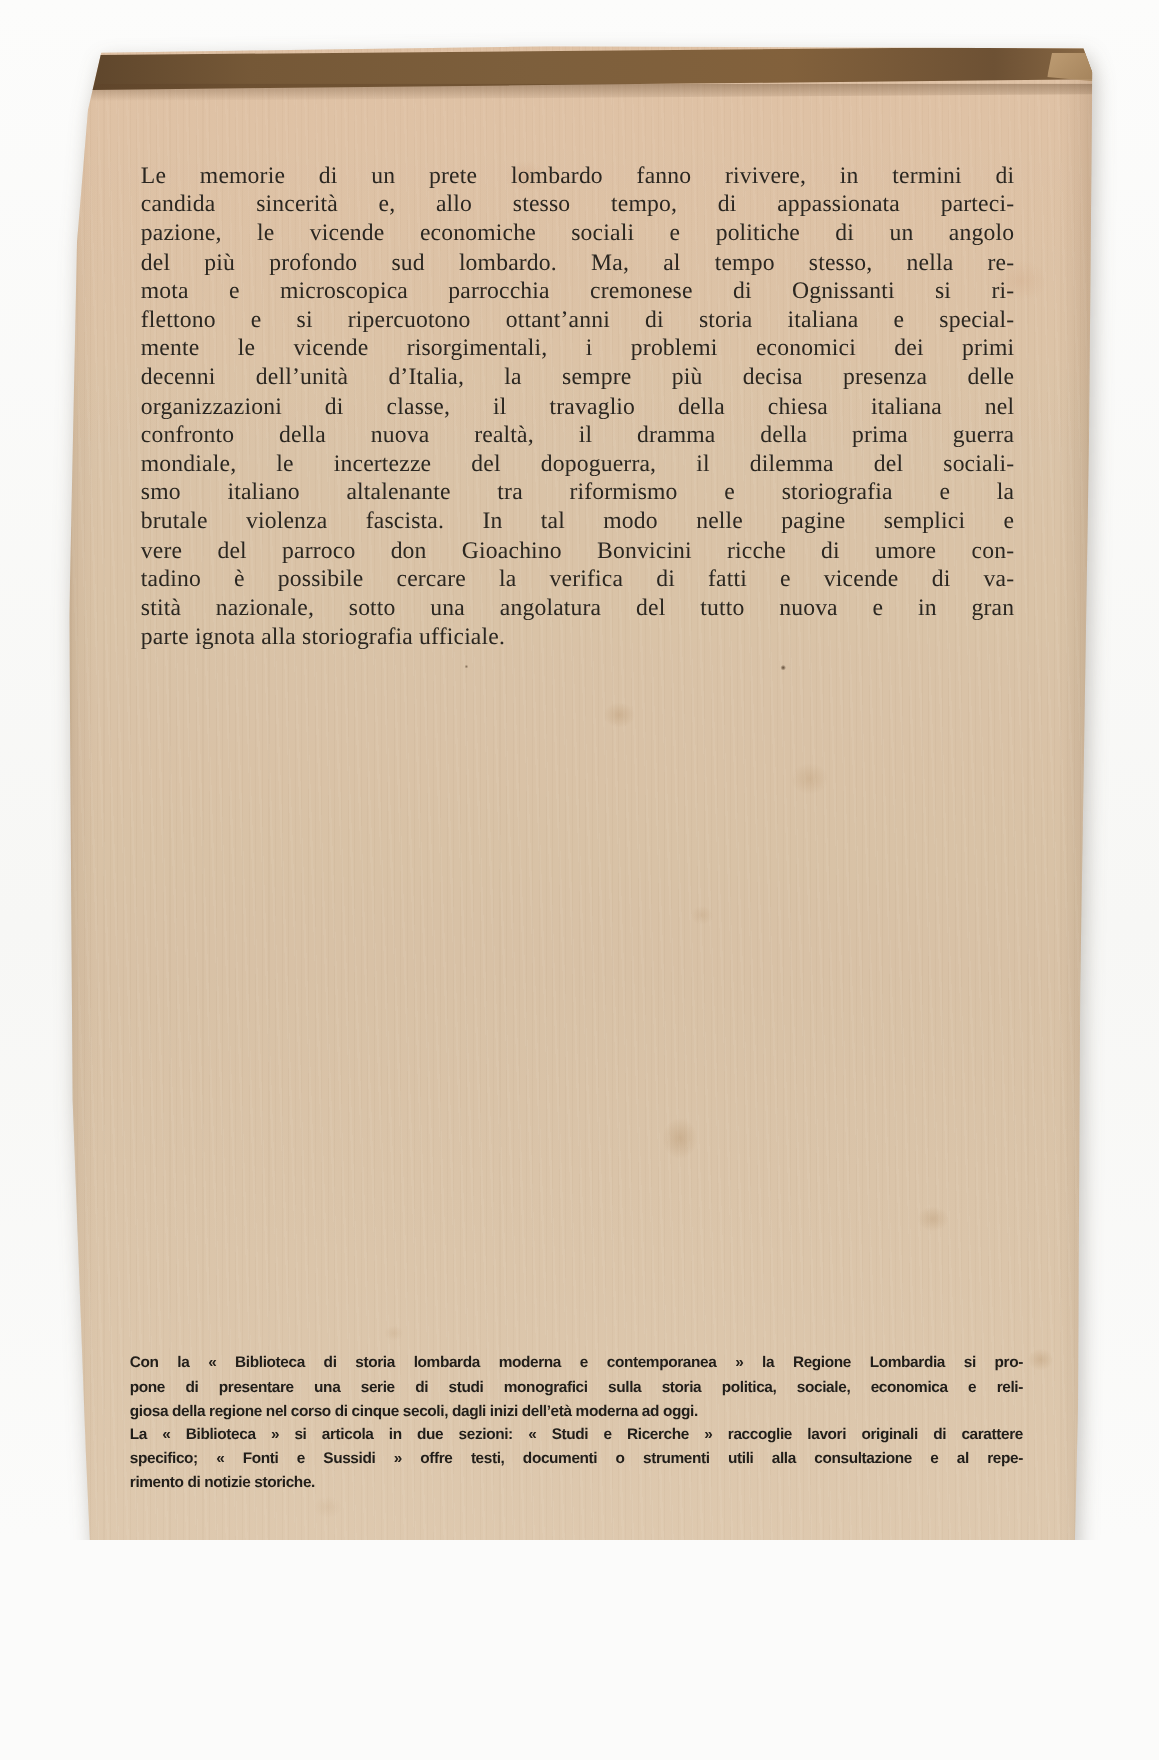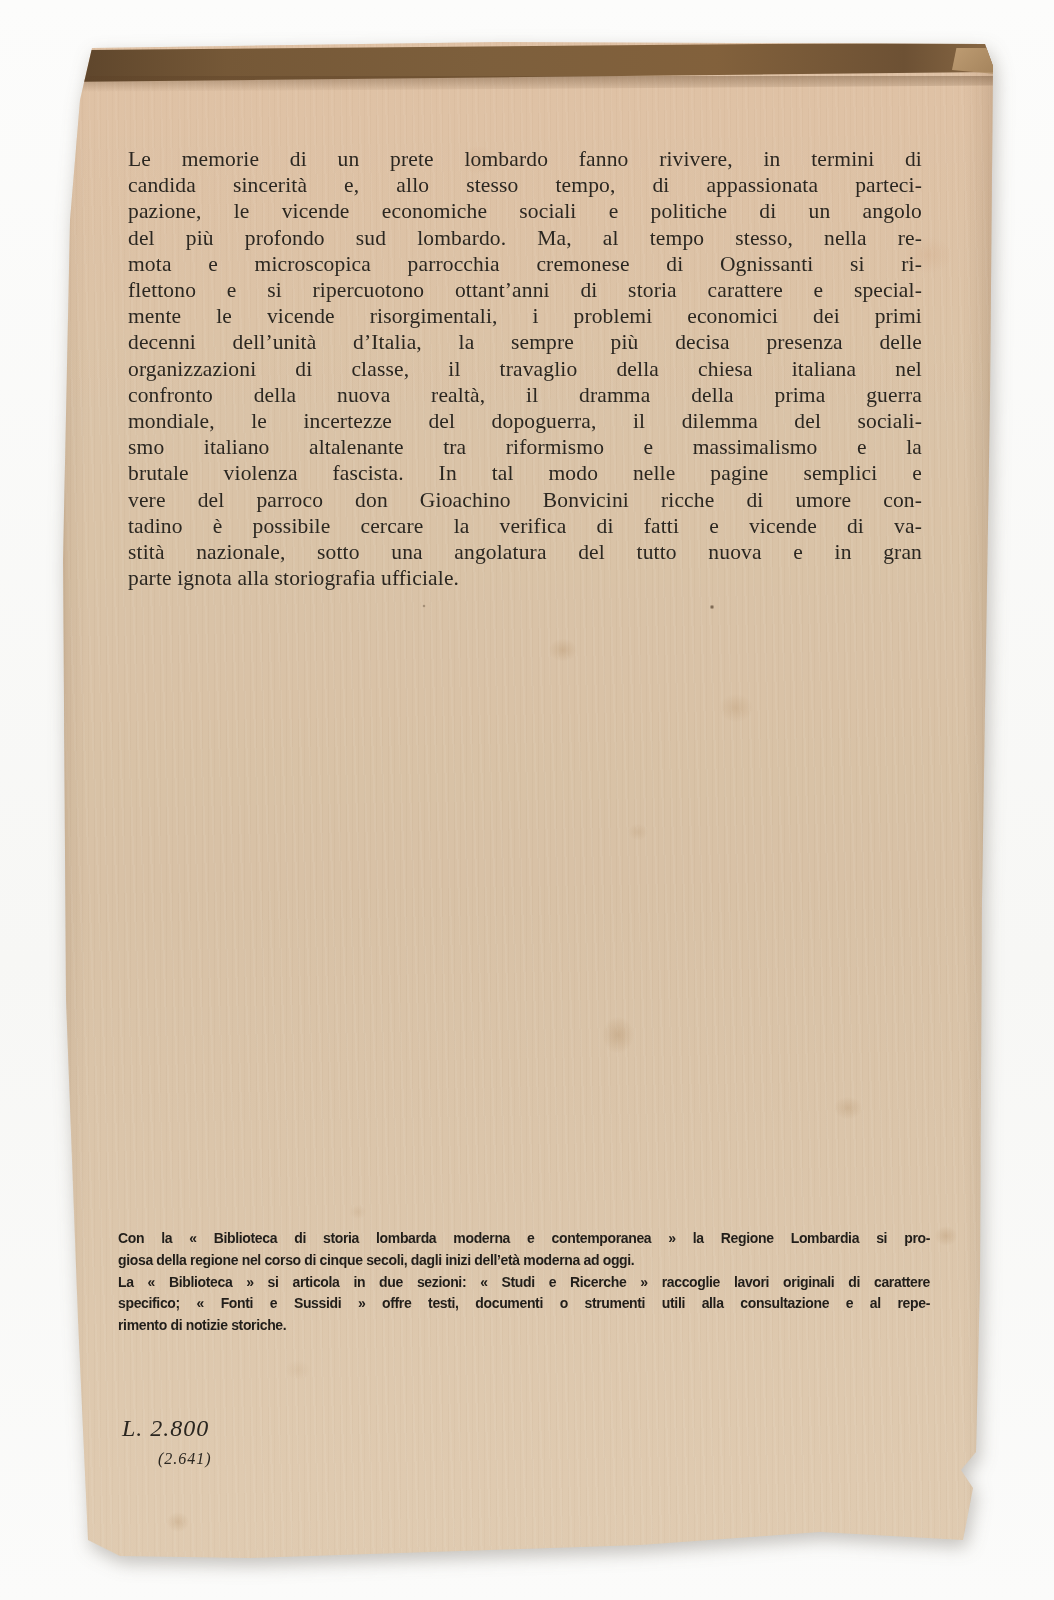--- a/index.html
+++ b/index.html
@@ -1,18 +1,18 @@
 <!DOCTYPE html>
 <html><head>
 <meta charset="utf-8">
 <style>
   html,body{margin:0;padding:0;background:#fbfbfa;}
   .stage{
     position:relative;
-    width:1054px;height:1600px;
+    width:1054px;height:1400px;
     background:linear-gradient(180deg,#fcfcfb 0%,#f7f7f5 60%,#fbfbfa 100%);
     overflow:hidden;
     font-family:"Liberation Serif", serif;
   }
   .book{
     position:absolute;left:58px;top:40px;width:940px;height:1528px;
     filter:drop-shadow(3px 7px 9px rgba(70,58,45,.30));
   }
   .cover{
     position:absolute;inset:0;
@@ -98,38 +98,39 @@
       <div class="top-edge-shadow"></div>
       <div class="stains"></div>
 
       <div class="blurb">
         <div>
             <div class="blurb-line">Le memorie di un prete lombardo fanno rivivere, in termini di</div>
             <div class="blurb-line">candida sincerità e, allo stesso tempo, di appassionata parteci-</div>
             <div class="blurb-line">pazione, le vicende economiche sociali e politiche di un angolo</div>
             <div class="blurb-line">del più profondo sud lombardo. Ma, al tempo stesso, nella re-</div>
             <div class="blurb-line">mota e microscopica parrocchia cremonese di Ognissanti si ri-</div>
-            <div class="blurb-line">flettono e si ripercuotono ottant’anni di storia carattere e special-</div>
+            <div class="blurb-line">flettono e si ripercuotono ottant’anni di storia italiana e special-</div>
             <div class="blurb-line">mente le vicende risorgimentali, i problemi economici dei primi</div>
             <div class="blurb-line">decenni dell’unità d’Italia, la sempre più decisa presenza delle</div>
             <div class="blurb-line">organizzazioni di classe, il travaglio della chiesa italiana nel</div>
             <div class="blurb-line">confronto della nuova realtà, il dramma della prima guerra</div>
             <div class="blurb-line">mondiale, le incertezze del dopoguerra, il dilemma del sociali-</div>
-            <div class="blurb-line">smo italiano altalenante tra riformismo e massimalismo e la</div>
+            <div class="blurb-line">smo italiano altalenante tra riformismo e storiografia e la</div>
             <div class="blurb-line">brutale violenza fascista. In tal modo nelle pagine semplici e</div>
             <div class="blurb-line">vere del parroco don Gioachino Bonvicini ricche di umore con-</div>
             <div class="blurb-line">tadino è possibile cercare la verifica di fatti e vicende di va-</div>
             <div class="blurb-line">stità nazionale, sotto una angolatura del tutto nuova e in gran</div>
           </div>
         <div class="blurb-line last">parte ignota alla storiografia ufficiale.</div>
       </div>
 
       <div class="note">
         <div>
             <div class="note-line">Con la « Biblioteca di storia lombarda moderna e contemporanea » la Regione Lombardia si pro-</div>
+            <div class="note-line">pone di presentare una serie di studi monografici sulla storia politica, sociale, economica e reli-</div>
           </div>
         <div class="note-line last">giosa della regione nel corso di cinque secoli, dagli inizi dell’età moderna ad oggi.</div>
         <div>
             <div class="note-line">La « Biblioteca » si articola in due sezioni: « Studi e Ricerche » raccoglie lavori originali di carattere</div>
             <div class="note-line">specifico; « Fonti e Sussidi » offre testi, documenti o strumenti utili alla consultazione e al repe-</div>
           </div>
         <div class="note-line last">rimento di notizie storiche.</div>
       </div>
 
       <div class="price-block">

